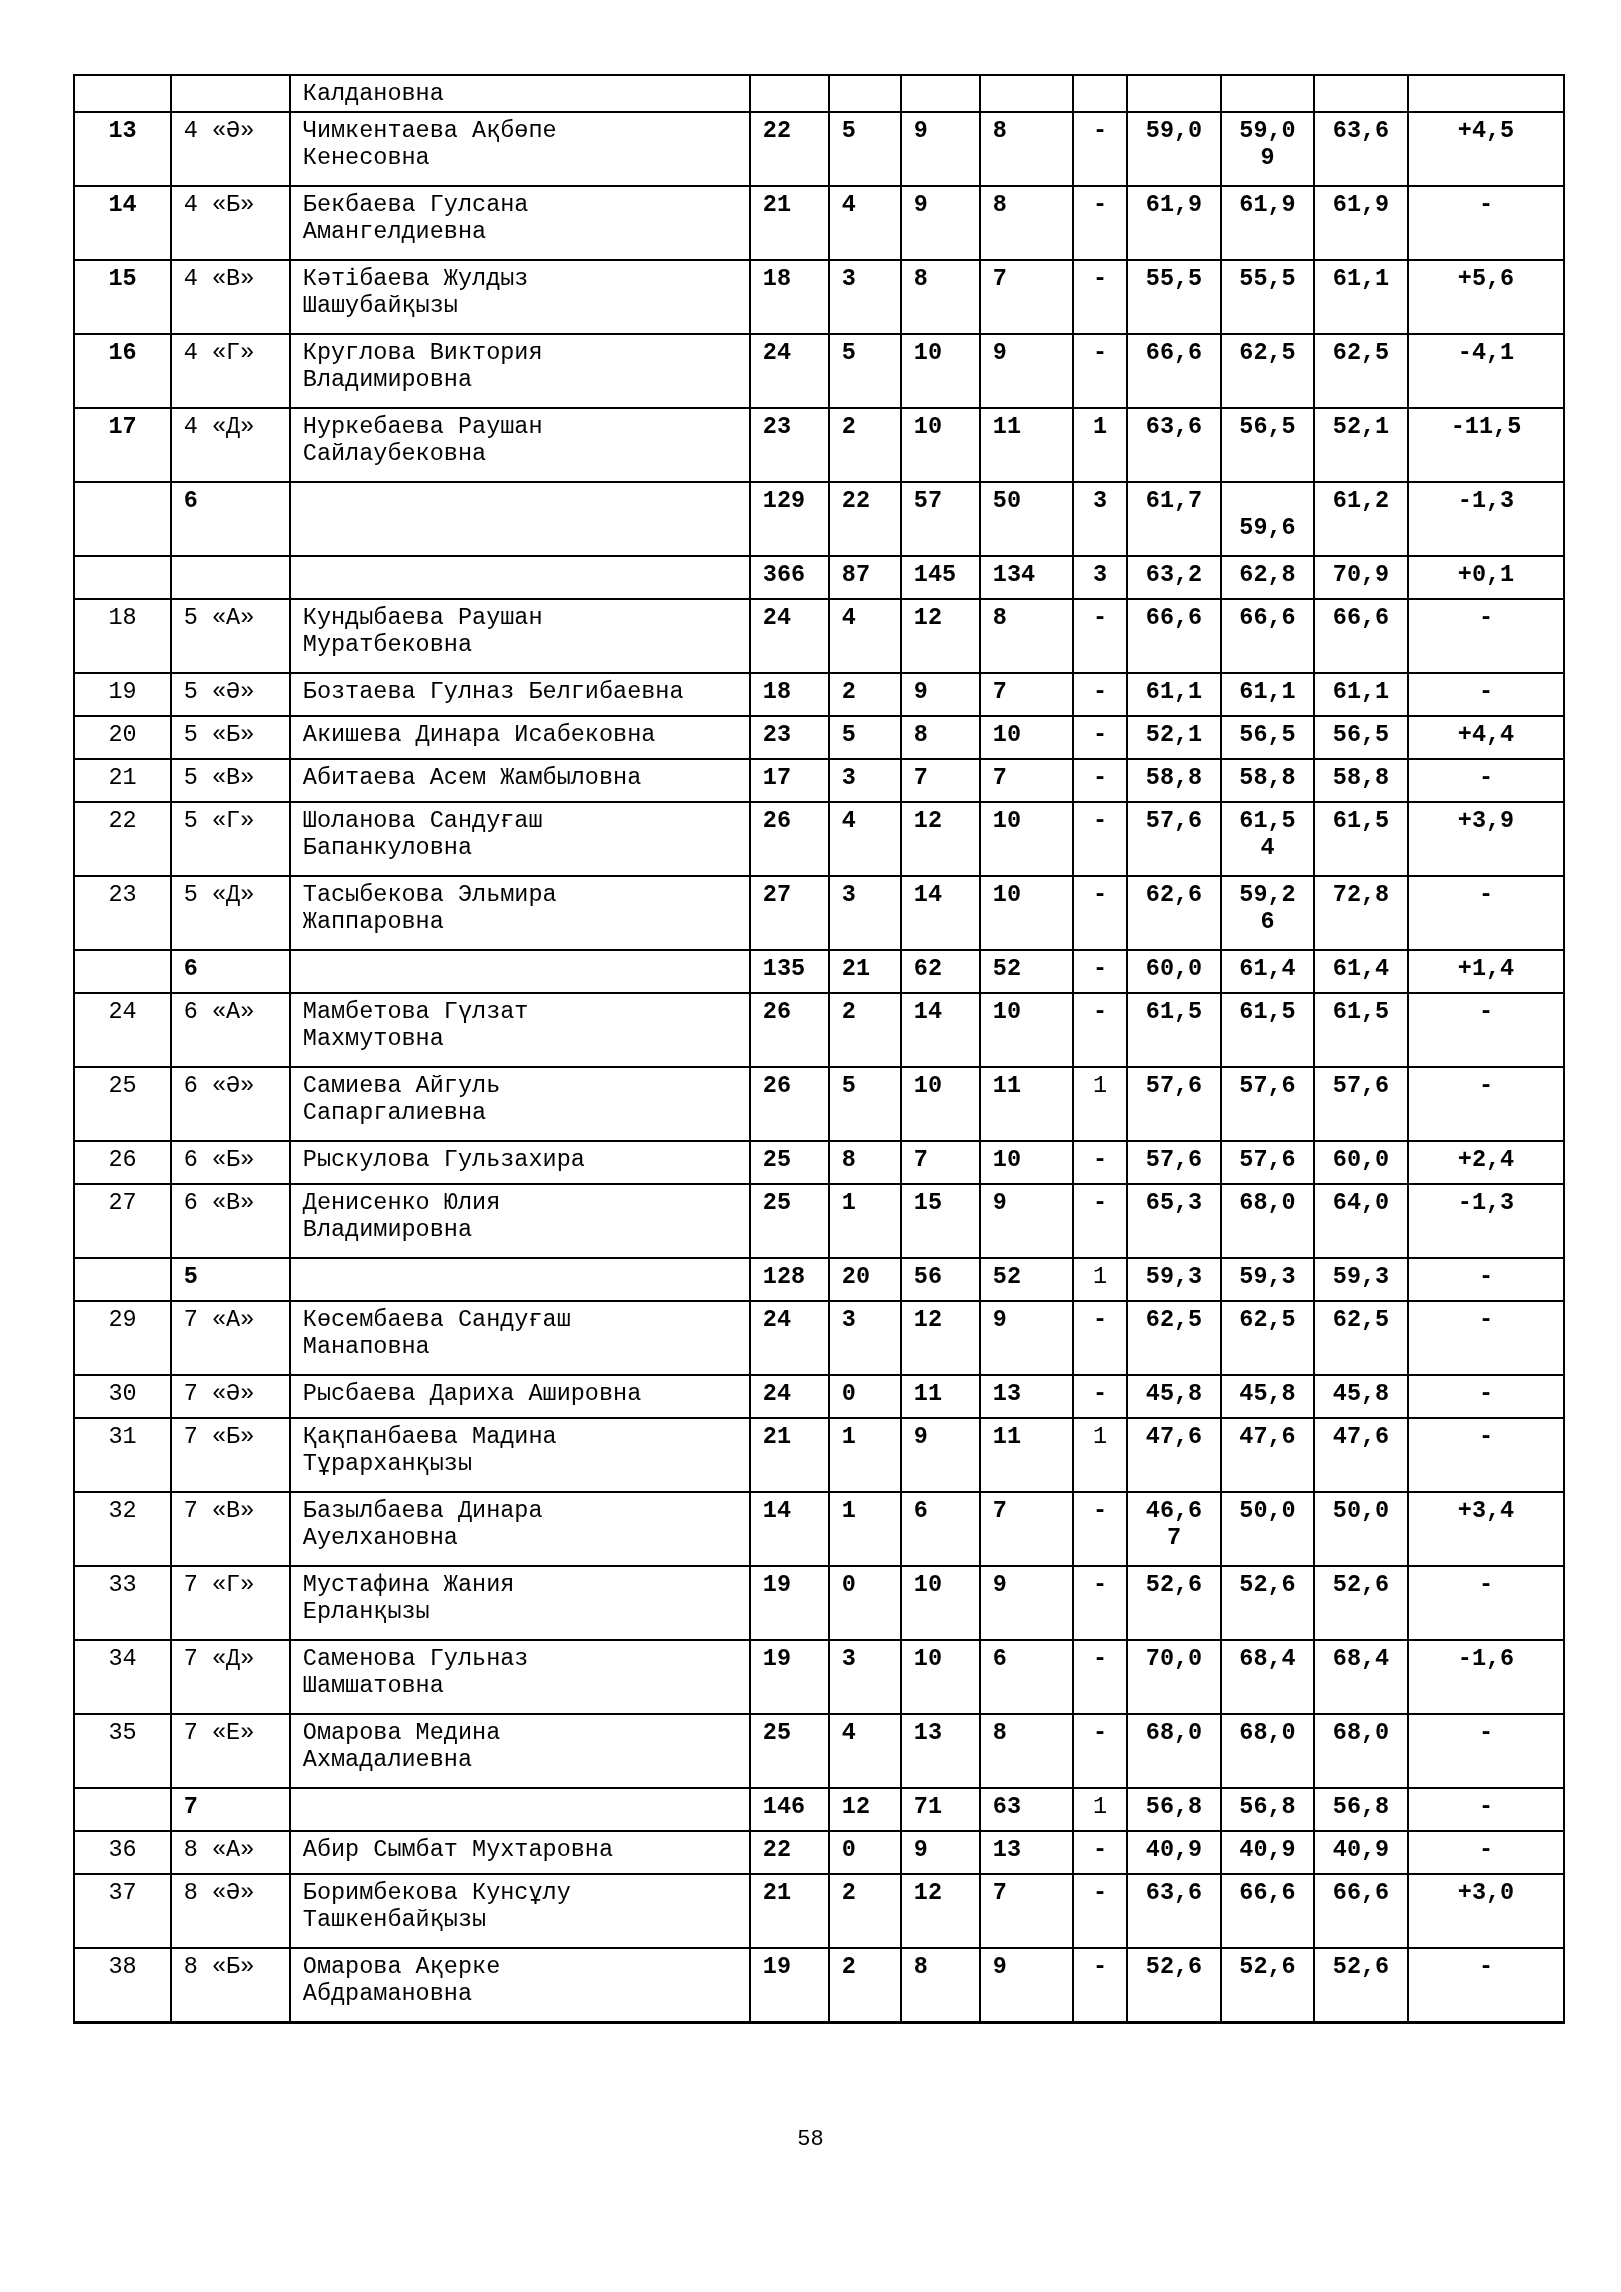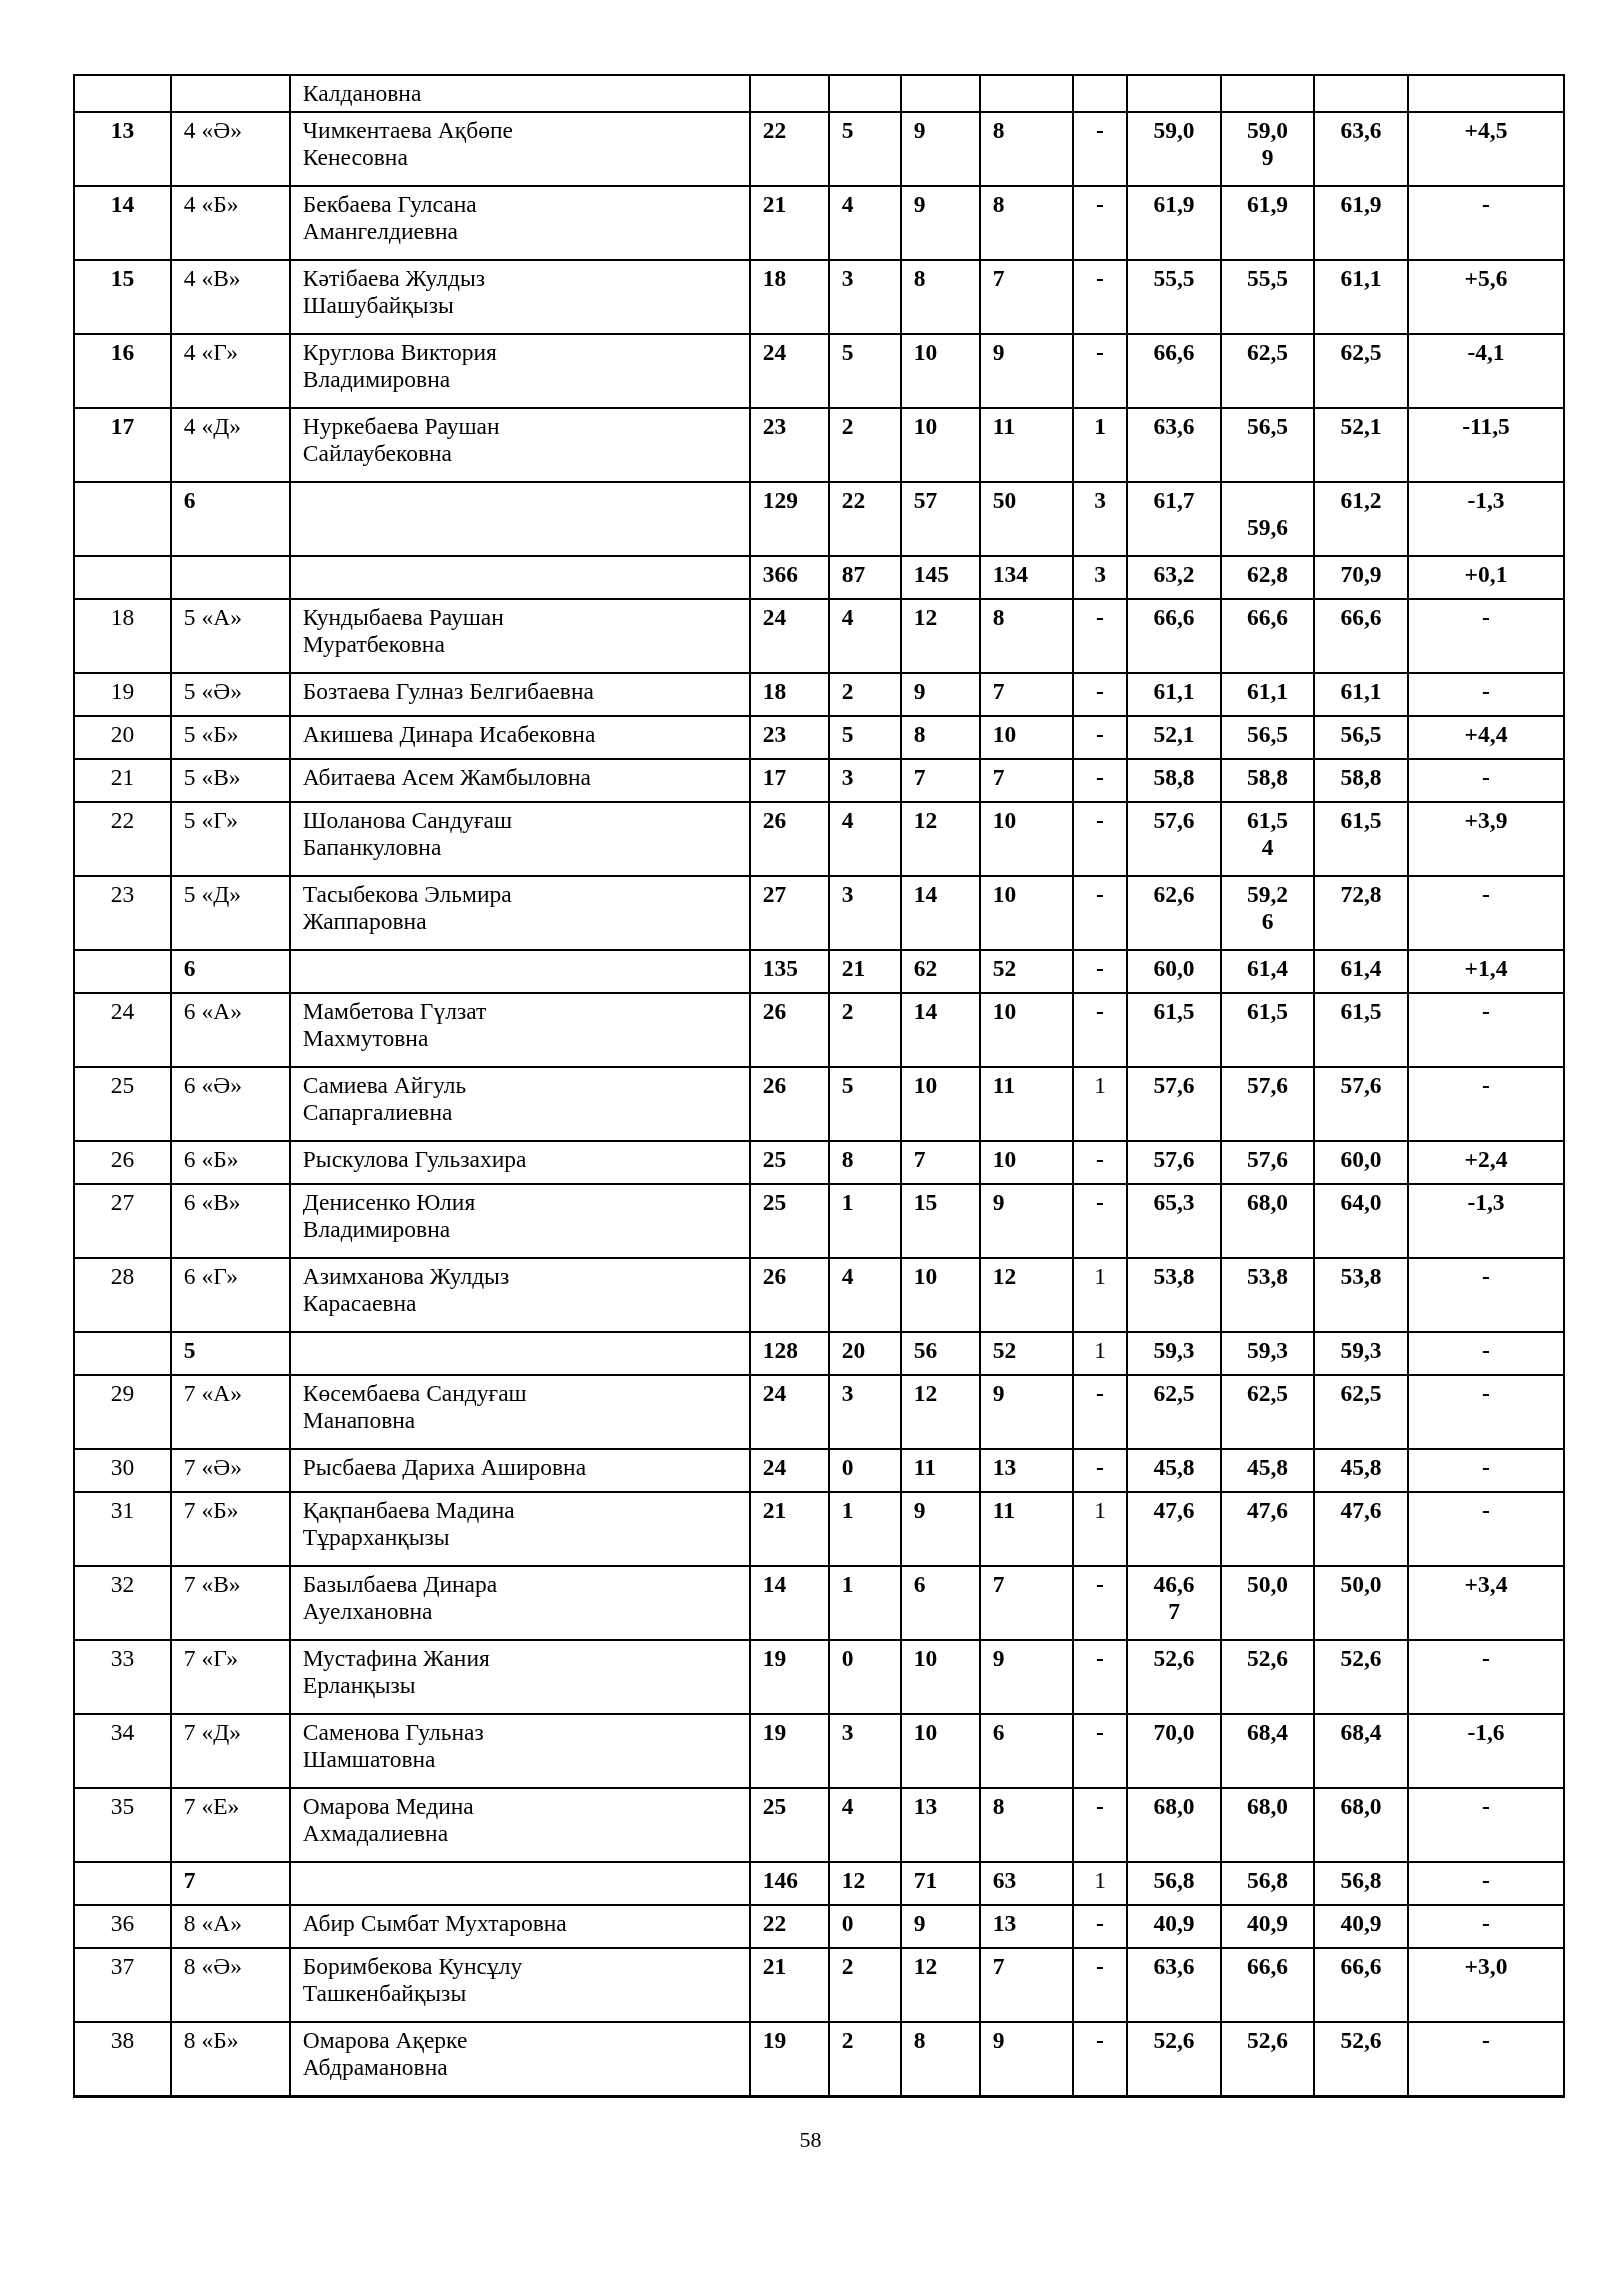--- a/index.html
+++ b/index.html
@@ -1,20 +1,20 @@
 <!DOCTYPE html>
 <html><head>
 <meta charset="utf-8">
 <style>
   html,body { margin:0; padding:0; background:#ffffff; }
   .page {
     position:relative;
     width:1621px; height:2293px;
     background:#ffffff;
-    font-family:Liberation Serif, serif;
+    font-family:Liberation Mono, monospace;
     color:#000;
     overflow:hidden;
   }
   table.results {
     position:absolute; left:73px; top:74px;
     border-collapse:collapse; table-layout:fixed;
     border:2.9px solid #000;
     border-bottom-width:3.9px;
   }
   td {
@@ -339,35 +339,20 @@
           <td class="col-n1 b">25</td>
           <td class="col-n2 b">1</td>
           <td class="col-n3 b">15</td>
           <td class="col-n4 b">9</td>
           <td class="col-n5 b">-</td>
           <td class="col-p1 b">65,3</td>
           <td class="col-p2 b">68,0</td>
           <td class="col-p3 b">64,0</td>
           <td class="col-diff b">-1,3</td>
         </tr>
-        <tr class="row-student" style="height: 74px;">
-          <td class="col-no">28</td>
-          <td class="col-class">6 «Г»</td>
-          <td class="col-name">Азимханова Жулдыз
-Карасаевна</td>
-          <td class="col-n1 b">26</td>
-          <td class="col-n2 b">4</td>
-          <td class="col-n3 b">10</td>
-          <td class="col-n4 b">12</td>
-          <td class="col-n5">1</td>
-          <td class="col-p1 b">53,8</td>
-          <td class="col-p2 b">53,8</td>
-          <td class="col-p3 b">53,8</td>
-          <td class="col-diff b">-</td>
-        </tr>
         <tr class="row-summary" style="height: 43px;">
           <td class="col-no"></td>
           <td class="col-class b">5</td>
           <td class="col-name"></td>
           <td class="col-n1 b">128</td>
           <td class="col-n2 b">20</td>
           <td class="col-n3 b">56</td>
           <td class="col-n4 b">52</td>
           <td class="col-n5">1</td>
           <td class="col-p1 b">59,3</td>

